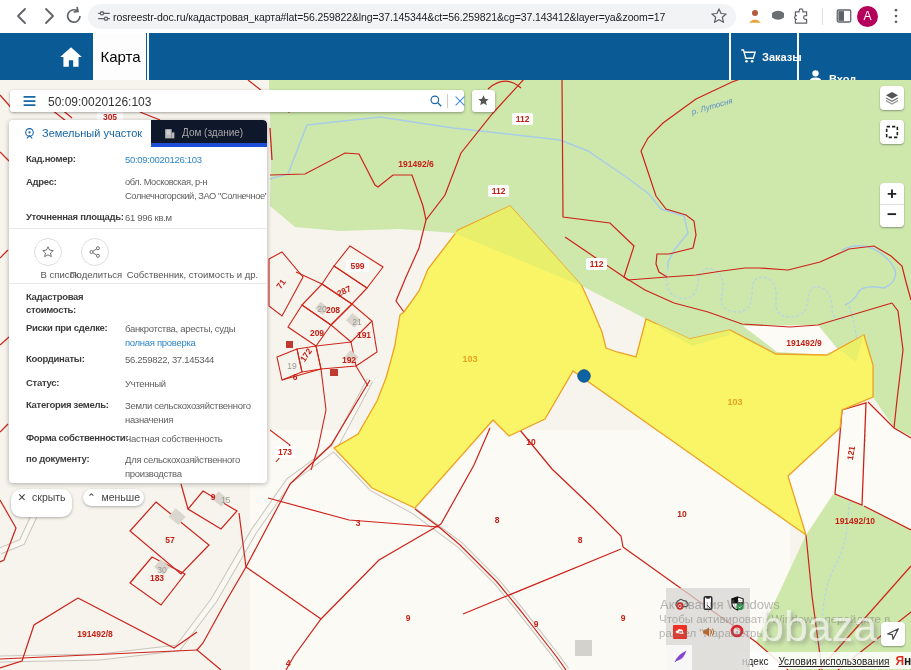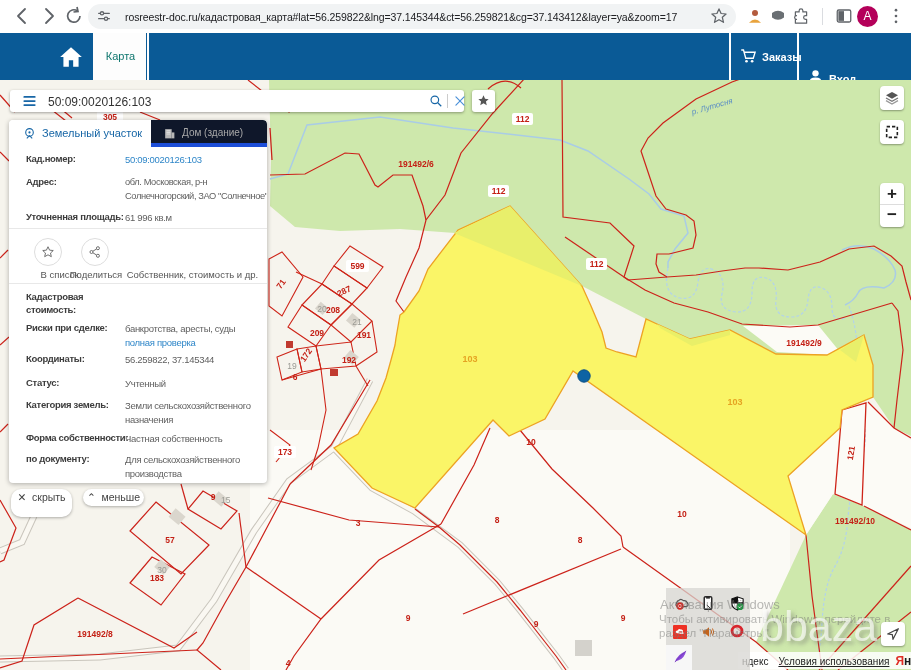--- a/index.html
+++ b/index.html
@@ -2,24 +2,24 @@
 <html><head>
 <meta charset="utf-8">
 <style>
   * { margin:0; padding:0; box-sizing:border-box; }
   html,body { width:911px; height:670px; overflow:hidden; font-family:"Liberation Sans", sans-serif; }
   #stage { position:relative; width:911px; height:670px; background:#fff; }
   
   #chrome { position:absolute; left:0; top:0; width:911px; height:33px; background:#ffffff; }
   .cicon { position:absolute; top:4px; width:24px; height:24px; color:#5f6368; }
   #urlpill { position:absolute; left:88px; top:4px; width:648px; height:25px; background:#f1f3f4; border-radius:13px; }
-  #urltext { position:absolute; left:113px; top:10.5px; font-size:10.5px; color:#202124; letter-spacing:-0.1px;margin-left:12px; }
+  #urltext { position:absolute; left:113px; top:10.5px; font-size:10.5px; color:#202124; letter-spacing:-0.1px; }
   
   #hdr { position:absolute; left:0; top:33px; width:911px; height:64px; background:#0a5a96; }
-  #tabkarta { position:absolute; left:95px; top:33px; width:51px; height:47px; background:#fdfdfd; color:#0f766e; font-size:11px; text-align:center; line-height:47px; }
+  #tabkarta { position:absolute; left:95px; top:33px; width:51px; height:47px; background:#fdfdfd; color:#000000; font-size:15px; text-align:center; line-height:47px; }
   .hsep { position:absolute; top:0; width:2px; height:47px; background:#fdfdfd; }
   .hbtn { position:absolute; top:0; width:75px; height:47px; color:#fff; font-size:11px; font-weight:bold; }
   
   #sbar { position:absolute; left:10px; top:90px; width:454px; height:22px; background:#fff; border-radius:3px; box-shadow:0 1px 3px rgba(0,0,0,.35); z-index:30; }
   #sstar { position:absolute; left:472px; top:90px; width:23px; height:22px; background:#fff; border-radius:3px; box-shadow:0 1px 3px rgba(0,0,0,.35); z-index:30; }
   
   #panel { position:absolute; left:9px; top:120px; width:258px; height:363px; background:#fff; border-radius:4px; box-shadow:0 1px 5px rgba(0,0,0,.3); z-index:25; font-size:10.5px; overflow:hidden; }
   .plabel { position:absolute; left:17px; color:#3d3d3d; font-weight:bold; font-size:9.5px; letter-spacing:-0.3px; line-height:12.5px; white-space:nowrap; }
   .pval { position:absolute; left:116px; width:142px; color:#5f5f5f; font-size:9.5px; line-height:13.5px; letter-spacing:-0.3px; white-space:nowrap; }
   .plink { color:#2e86c8; }

